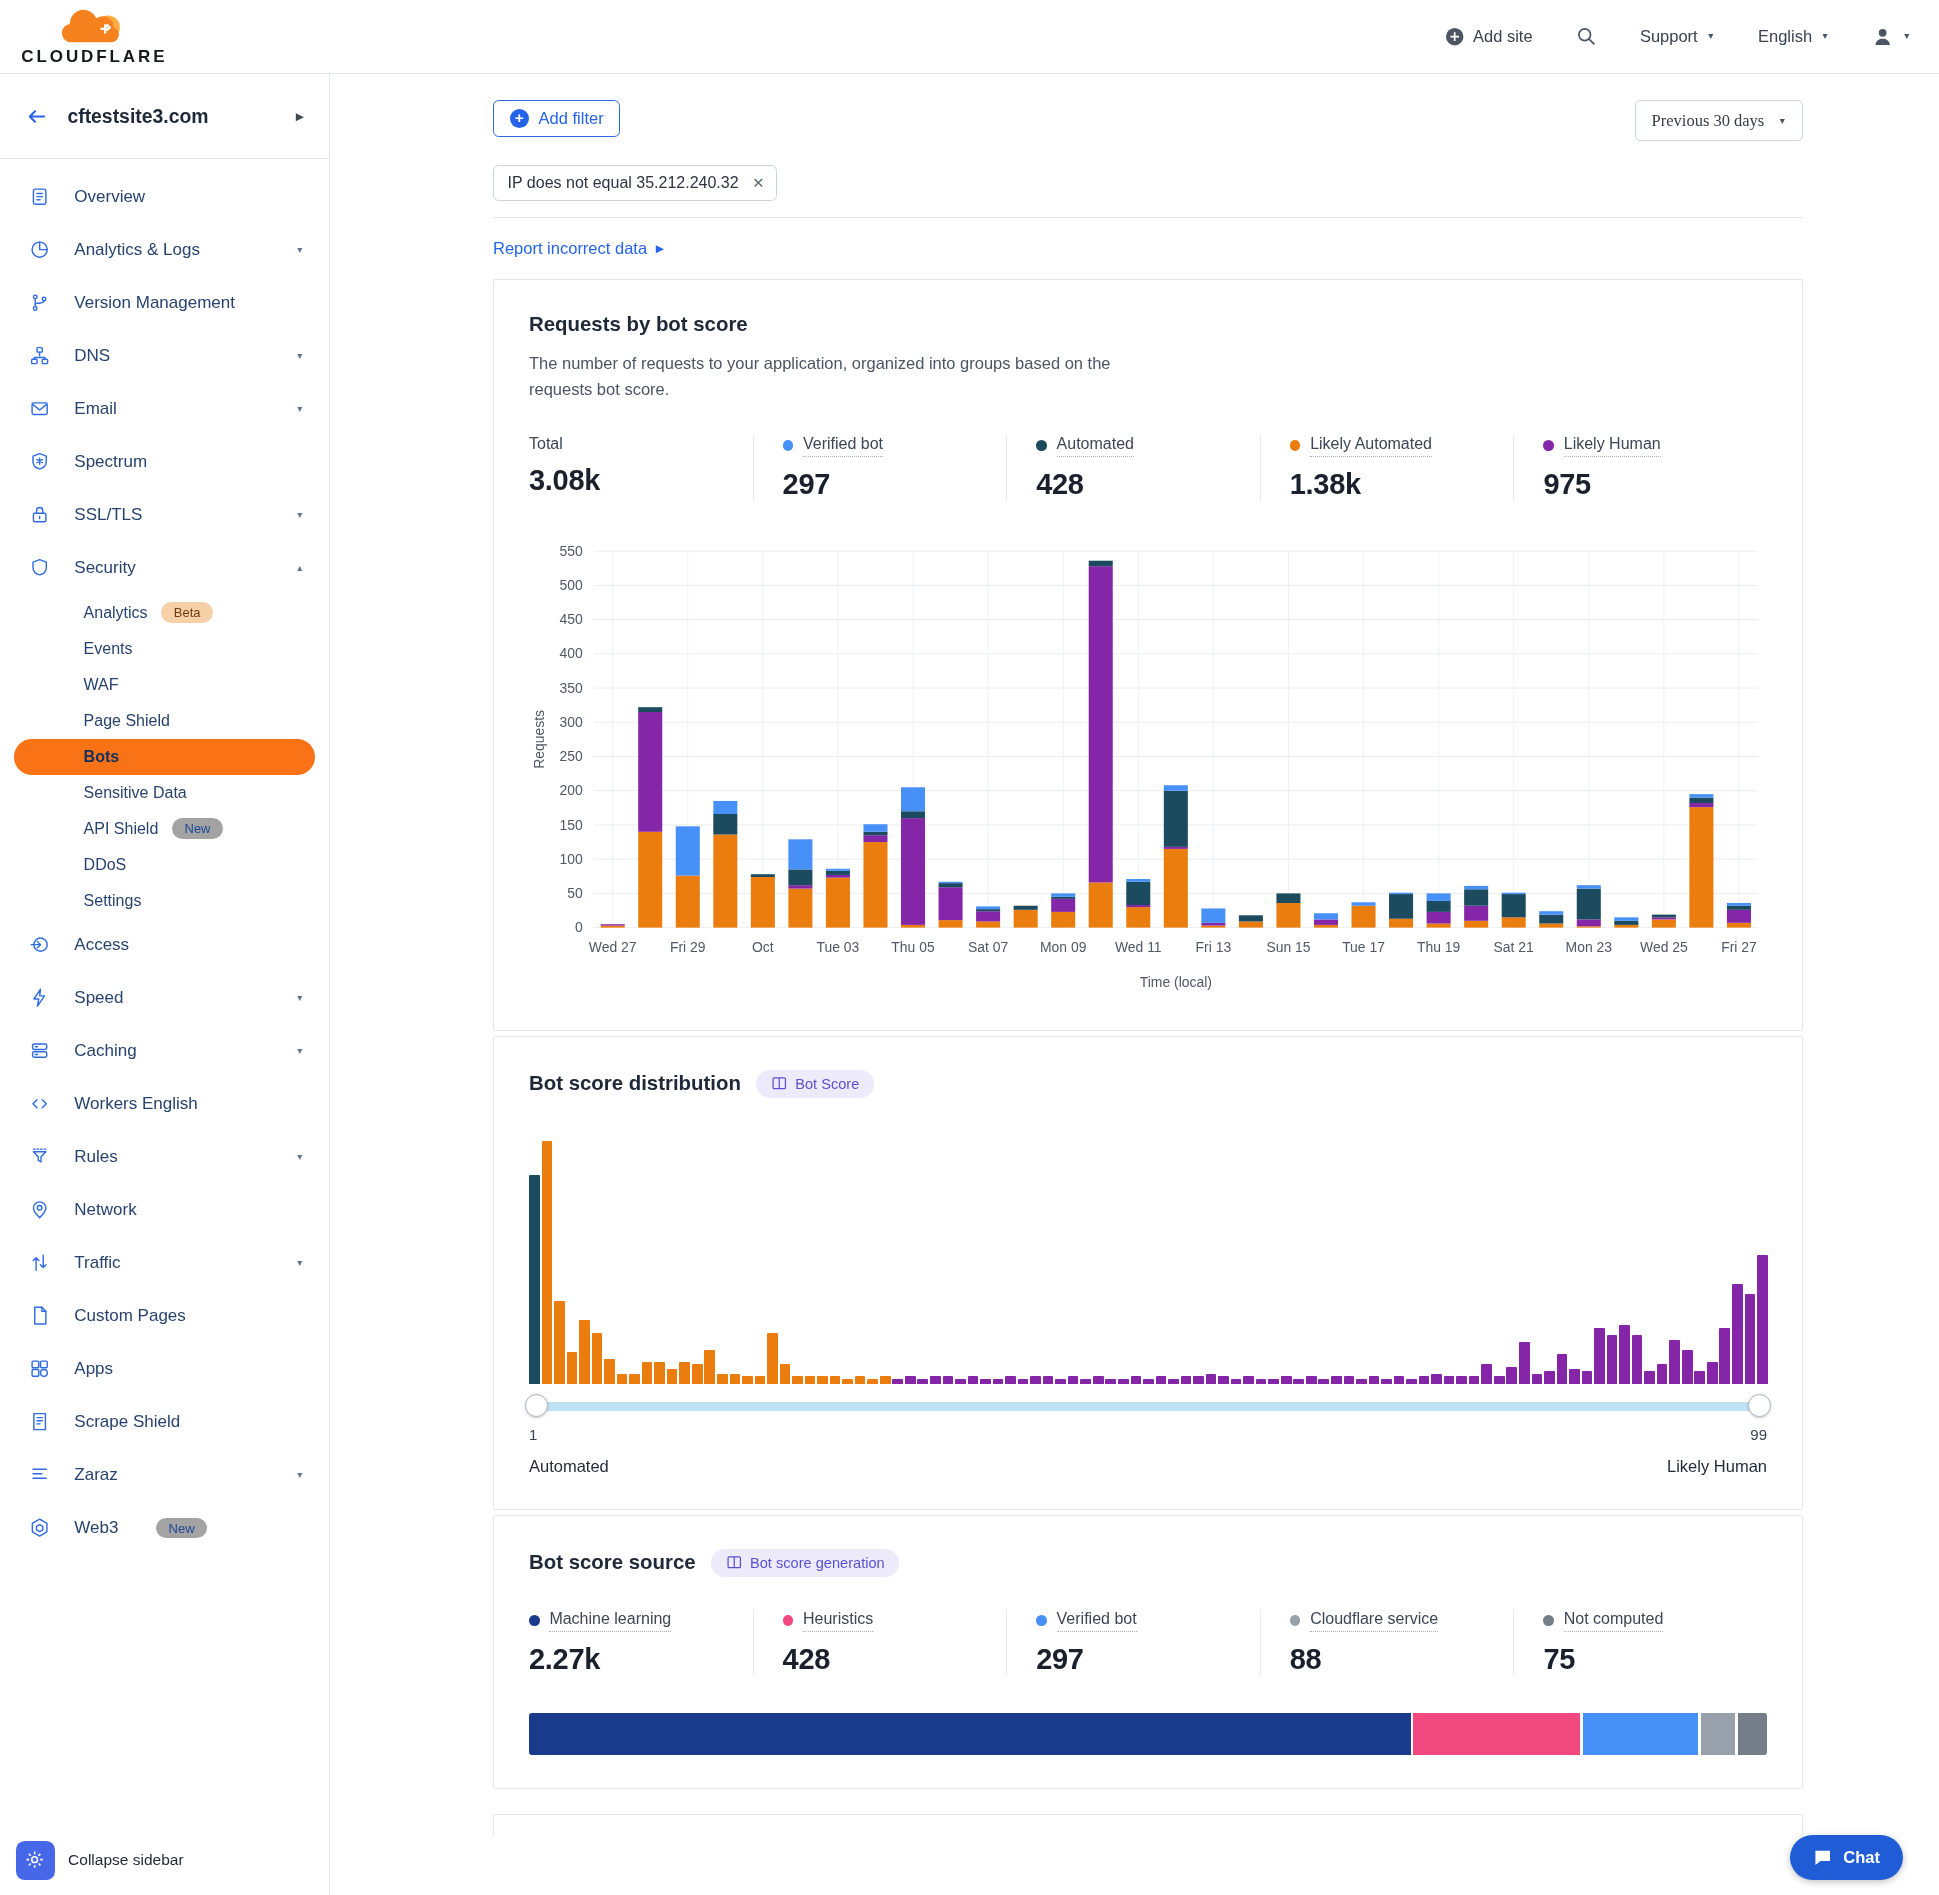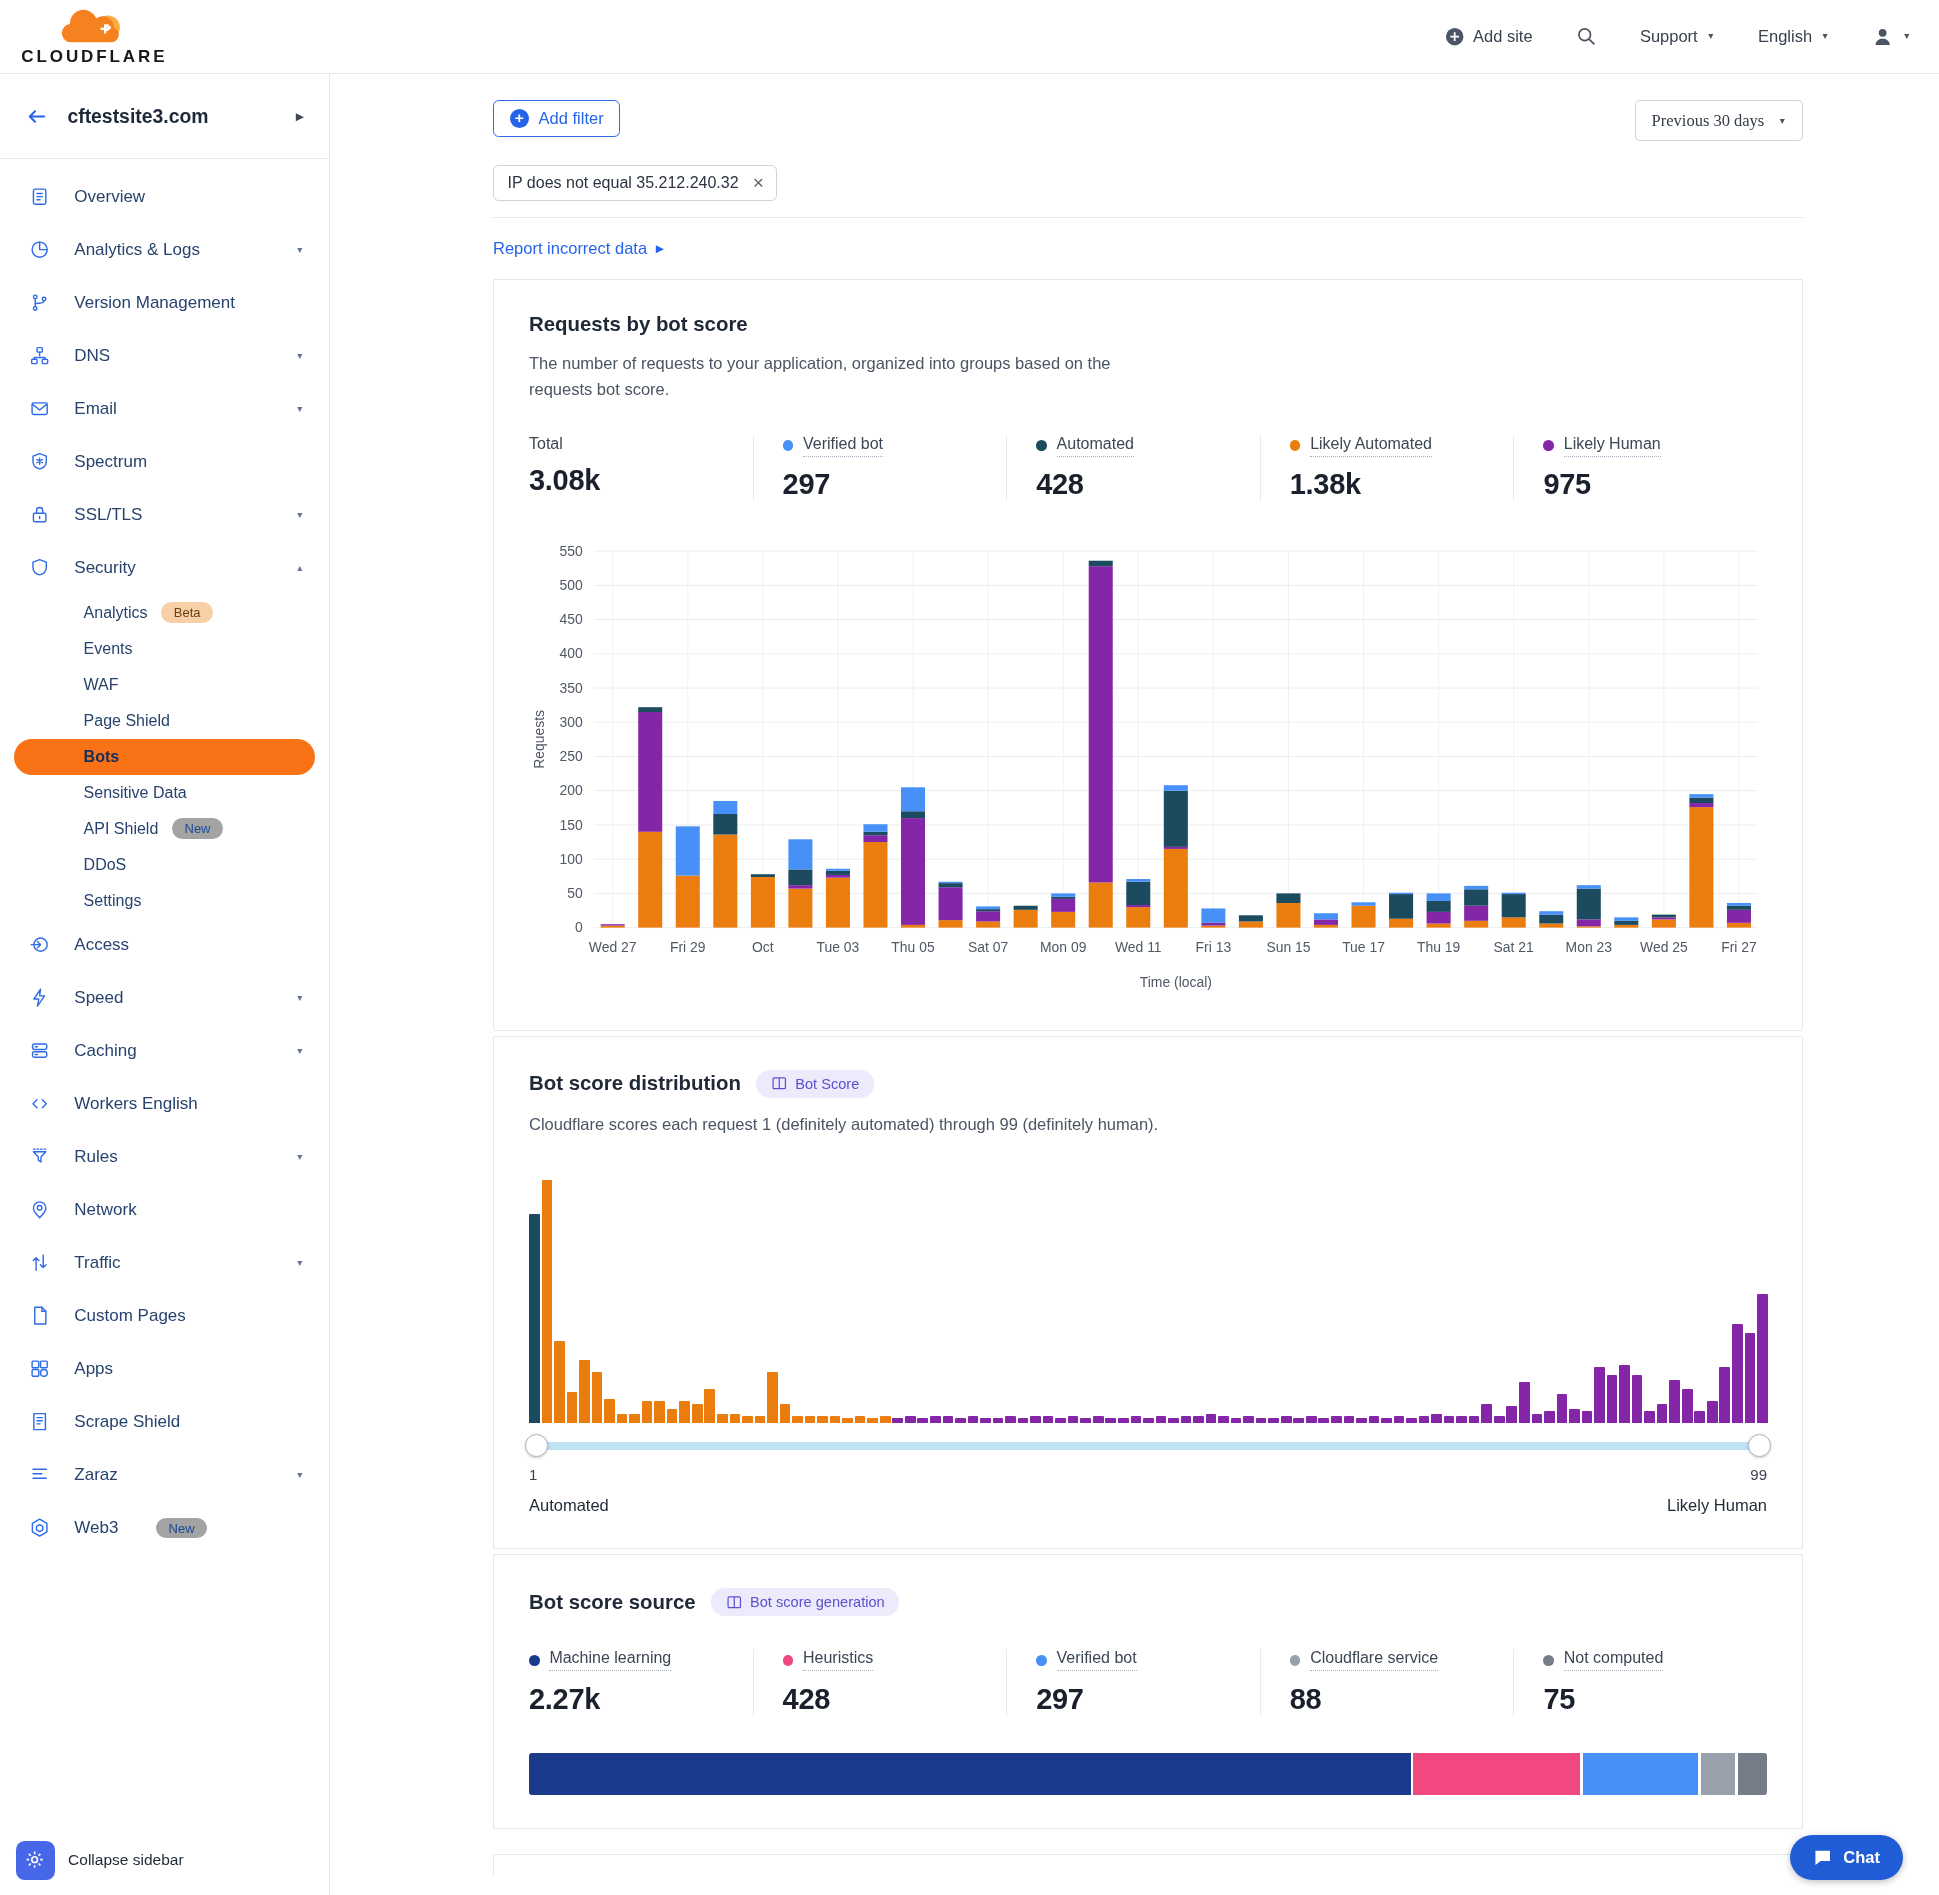--- a/index.html
+++ b/index.html
@@ -568,21 +568,20 @@
       <h2>
         <span>Bot score distribution</span>
         <span class="pill">
           <svg class="icn" width="16.5" height="16.5" viewBox="0 0 20 20">
               <rect x="2.5" y="3.5" width="15" height="13" rx="1.5" fill="none" stroke="currentColor" stroke-width="1.5"></rect>
               <path d="M10 3.5v13" stroke="currentColor" stroke-width="1.5"></path>
             </svg>
           <span>Bot Score</span>
         </span>
       </h2>
-      <p class="desc">Cloudflare scores each request 1 (definitely automated) through 99 (definitely human).</p>
       <div id="hist">
           <div class="hbar" style="height: 86%; background: rgb(28, 74, 94);"></div>
           <div class="hbar" style="height: 100%; background: rgb(234, 125, 14);"></div>
           <div class="hbar" style="height: 34%; background: rgb(234, 125, 14);"></div>
           <div class="hbar" style="height: 13%; background: rgb(234, 125, 14);"></div>
           <div class="hbar" style="height: 26%; background: rgb(234, 125, 14);"></div>
           <div class="hbar" style="height: 21%; background: rgb(234, 125, 14);"></div>
           <div class="hbar" style="height: 10%; background: rgb(234, 125, 14);"></div>
           <div class="hbar" style="height: 4%; background: rgb(234, 125, 14);"></div>
           <div class="hbar" style="height: 4%; background: rgb(234, 125, 14);"></div>

